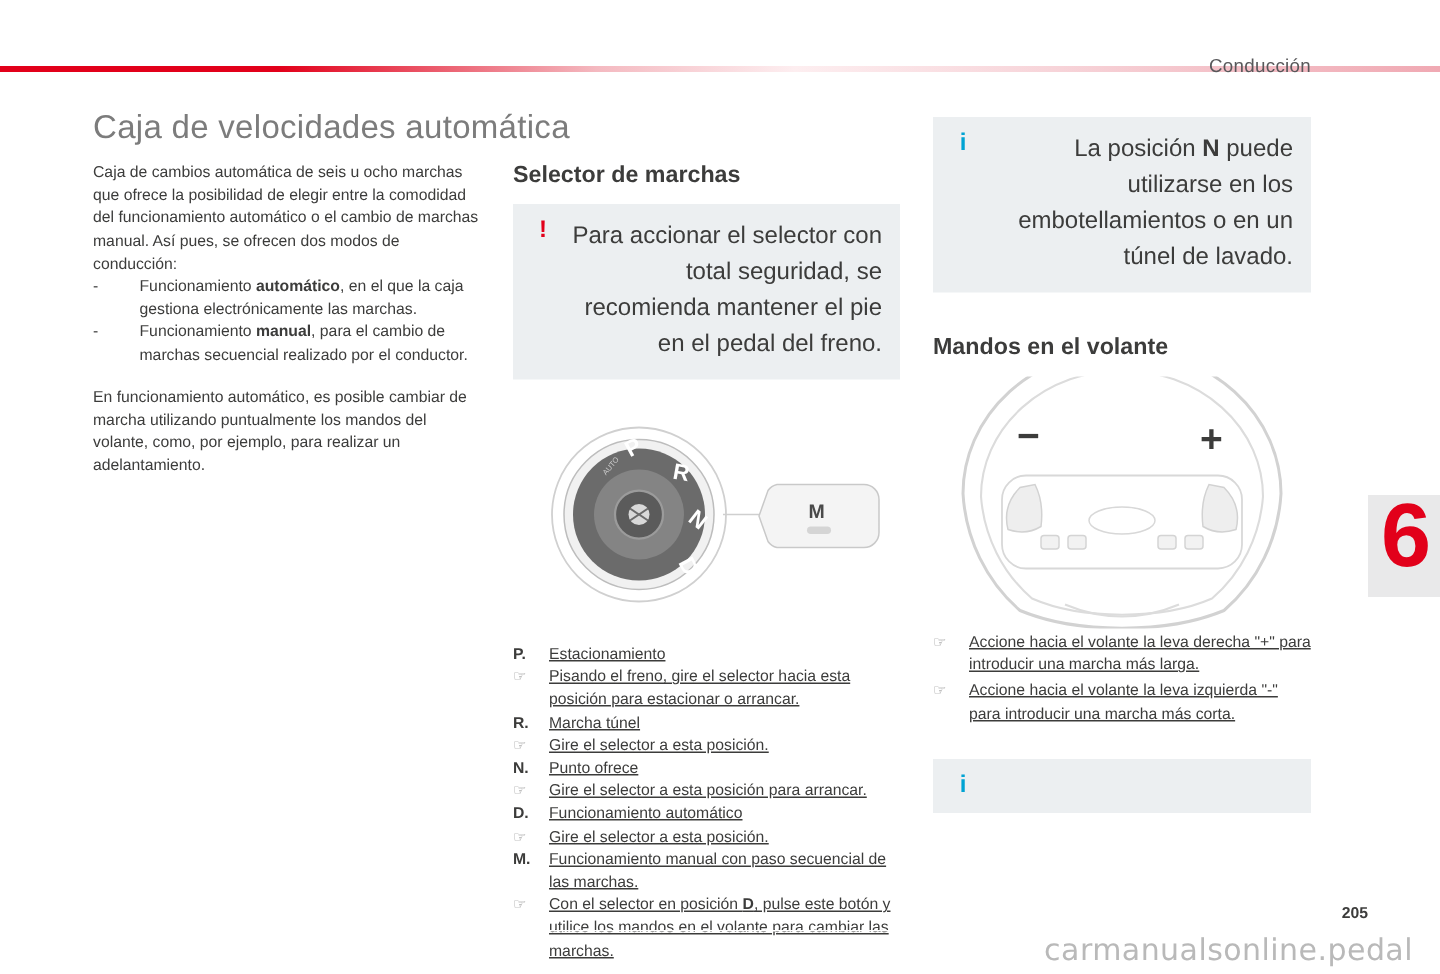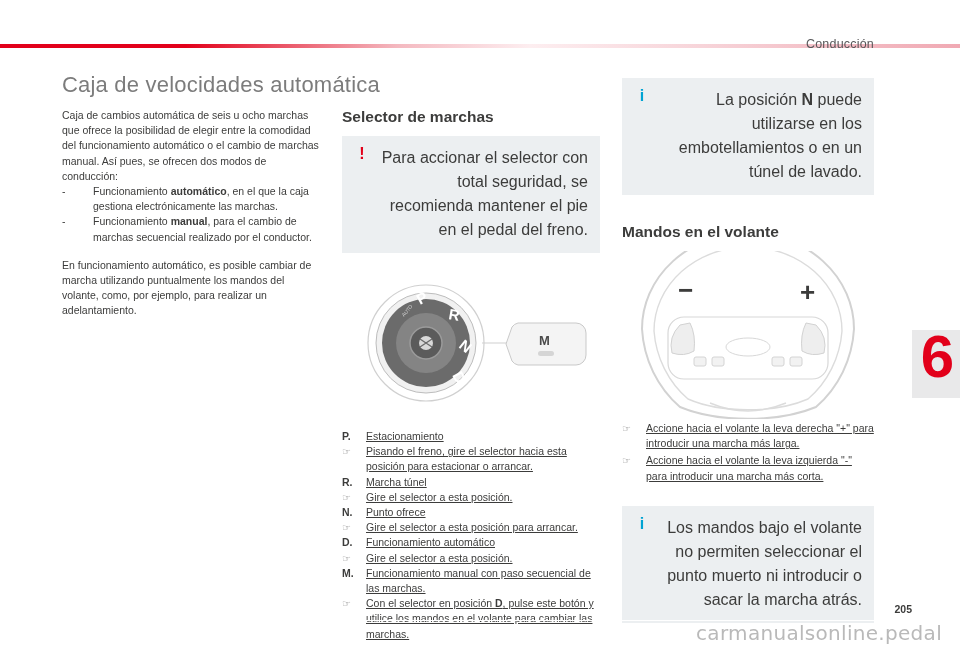--- a/index.html
+++ b/index.html
@@ -333,21 +333,20 @@
         <div class="val">Accione hacia el volante la leva derecha "+" para introducir una marcha más larga.</div>
       </div>
       <div class="defrow ptr" style="margin-top:2px;">
         <div class="key">☞</div>
         <div class="val">Accione hacia el volante la leva izquierda "-" para introducir una marcha más corta.</div>
       </div>
     </div>
 
     <div class="callout" style="width:252px;margin-top:22px;">
       <div class="mark info">i</div>
-      <div class="ctext">Los mandos bajo el volante no permiten seleccionar el punto muerto ni introducir o sacar la marcha atrás.</div>
     </div>
   </div>
 
   <div class="page-number">205</div>
   <div class="footer-rule"></div>
   <div class="watermark">carmanualsonline.pedal</div>
 
 </div>
 
 </body></html>

